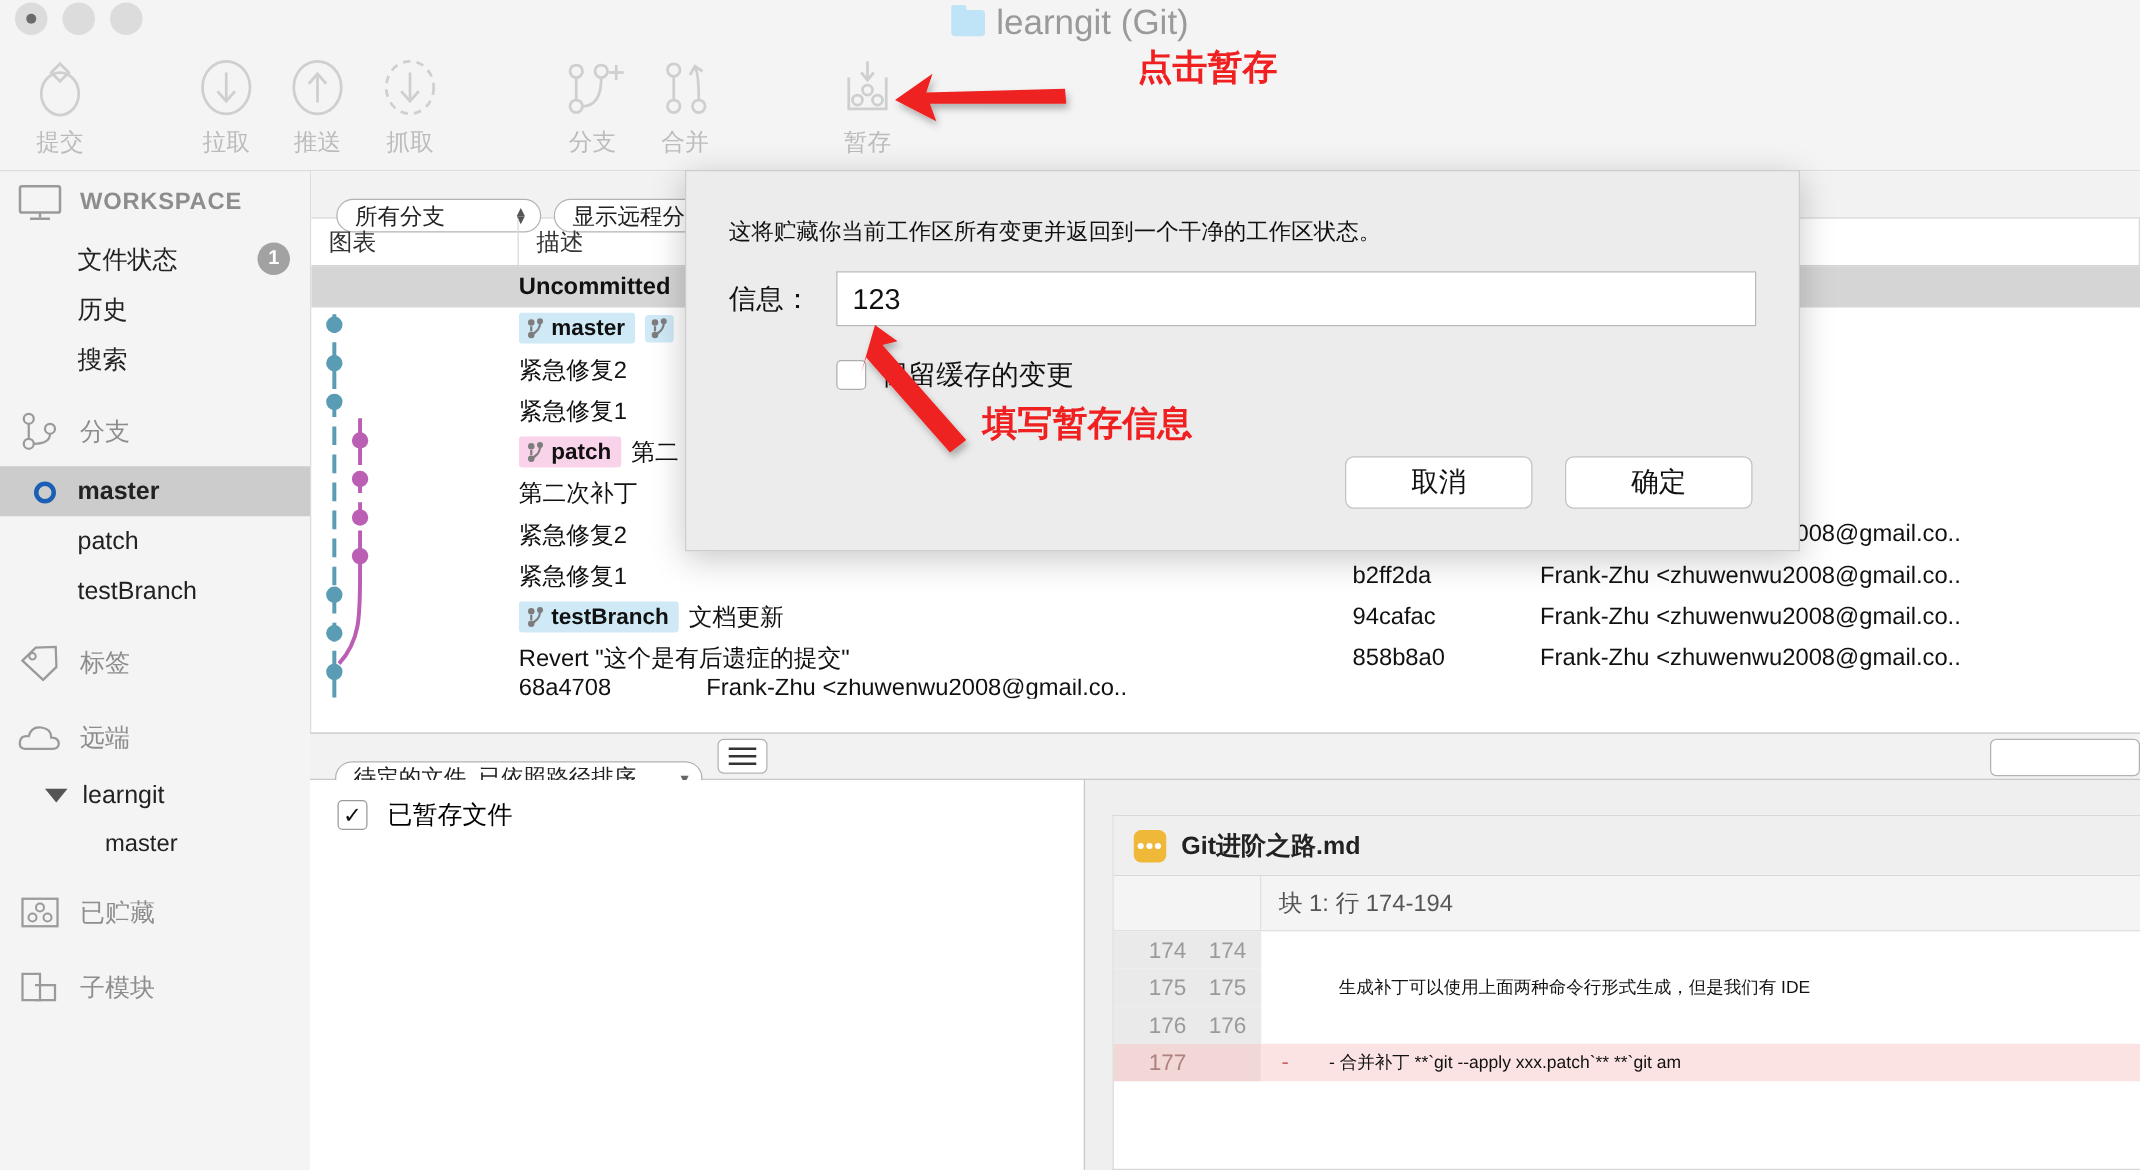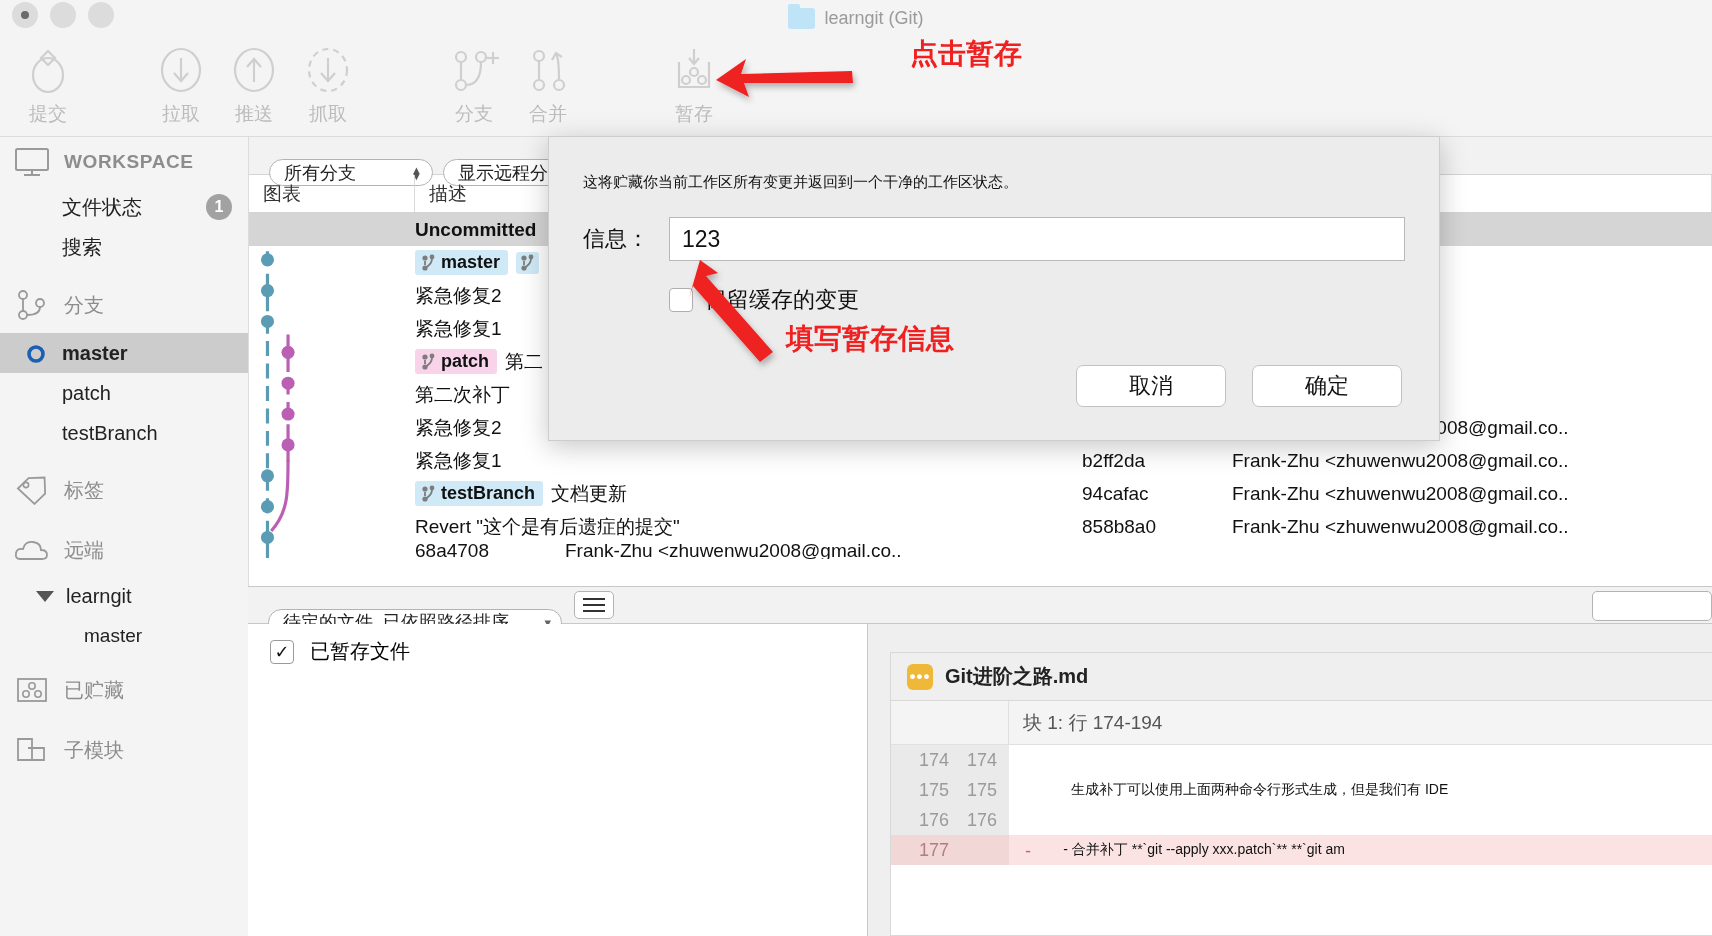--- a/index.html
+++ b/index.html
@@ -18,21 +18,21 @@
   }
   .traffic { position: absolute; left: 12px; top: 2px; display: flex; gap: 12px; }
   .tl { width: 26px; height: 26px; border-radius: 50%; background: #dcdcdc; position: relative; }
   .tl.first::after {
     content: ""; position: absolute; left: 9px; top: 9px;
     width: 8px; height: 8px; border-radius: 50%; background: #6b6b6b;
   }
   .wintitle {
     position: absolute; left: 0; top: 0; width: 1712px; height: 36px;
     display: flex; align-items: center; justify-content: center; gap: 9px;
-    font-size: 18px; color: #9a9a9a;
+    font-size: 28px; color: #9a9a9a;
   }
   .folder-ico {
     width: 27px; height: 21px; border-radius: 3px;
     background: #bfe3f7; position: relative; flex: none;
   }
   .folder-ico::before {
     content: ""; position: absolute; left: 0; top: -4px; width: 12px; height: 6px;
     border-radius: 2px 2px 0 0; background: #bfe3f7;
   }
 
@@ -192,21 +192,21 @@
   .df-line.del .t { background: #fbe3e3; }
   .df-line.del .sign { color: #cc6666; }
   .df-line .cn { font-family: "Liberation Sans", sans-serif; font-size: 14px; }
 
   
   .dialog {
     position: absolute; left: 548px; top: 136px; width: 892px; height: 305px;
     background: #ececec; border: 1px solid #cdcdcd;
     box-shadow: 0 6px 26px rgba(0,0,0,0.22);
   }
-  .dlg-msg { position: absolute; left: 34px; top: 36px; font-size: 15px; color: #111; }
+  .dlg-msg { position: absolute; left: 34px; top: 36px; font-size: 18px; color: #111; }
   .dlg-label { position: absolute; left: 34px; top: 87px; font-size: 22px; color: #111; }
   .dlg-input {
     position: absolute; left: 120px; top: 80px; width: 736px; height: 44px;
     background: #fff; border: 1px solid #b9b9b9;
     font-size: 23px; color: #111; padding: 0 12px; outline: none;
     font-family: "Liberation Sans", sans-serif;
   }
   .dlg-check { position: absolute; left: 120px; top: 148px; display: flex; align-items: center; gap: 12px; }
   .dlg-check .box { width: 24px; height: 24px; border: 1px solid #aeaeae; border-radius: 4px; background: #fff; }
   .dlg-check .lbl { font-size: 22px; color: #111; }
@@ -335,20 +335,23 @@
           <rect x="2" y="2" width="32" height="21" rx="1.5" fill="none" stroke="#9a9a9a" stroke-width="2"></rect>
           <line x1="18" y1="23" x2="18" y2="27" stroke="#9a9a9a" stroke-width="2"></line>
           <line x1="10" y1="28" x2="26" y2="28" stroke="#9a9a9a" stroke-width="2"></line>
         </svg>
       <span>WORKSPACE</span>
     </div>
 
     <div class="sb-item">
       <span>文件状态</span>
       <span class="badge">1</span>
+    </div>
+    <div class="sb-item">
+      <span>历史</span>
     </div>
     <div class="sb-item">
       <span>搜索</span>
     </div>
 
     <div class="sb-group" style="margin-top:10px;">
       <svg width="36" height="32" viewBox="0 0 36 32">
         <circle cx="9" cy="6" r="4" fill="none" stroke="#9a9a9a" stroke-width="1.8"></circle>
         <circle cx="9" cy="26" r="4" fill="none" stroke="#9a9a9a" stroke-width="1.8"></circle>
         <circle cx="26" cy="14" r="4" fill="none" stroke="#9a9a9a" stroke-width="1.8"></circle>

